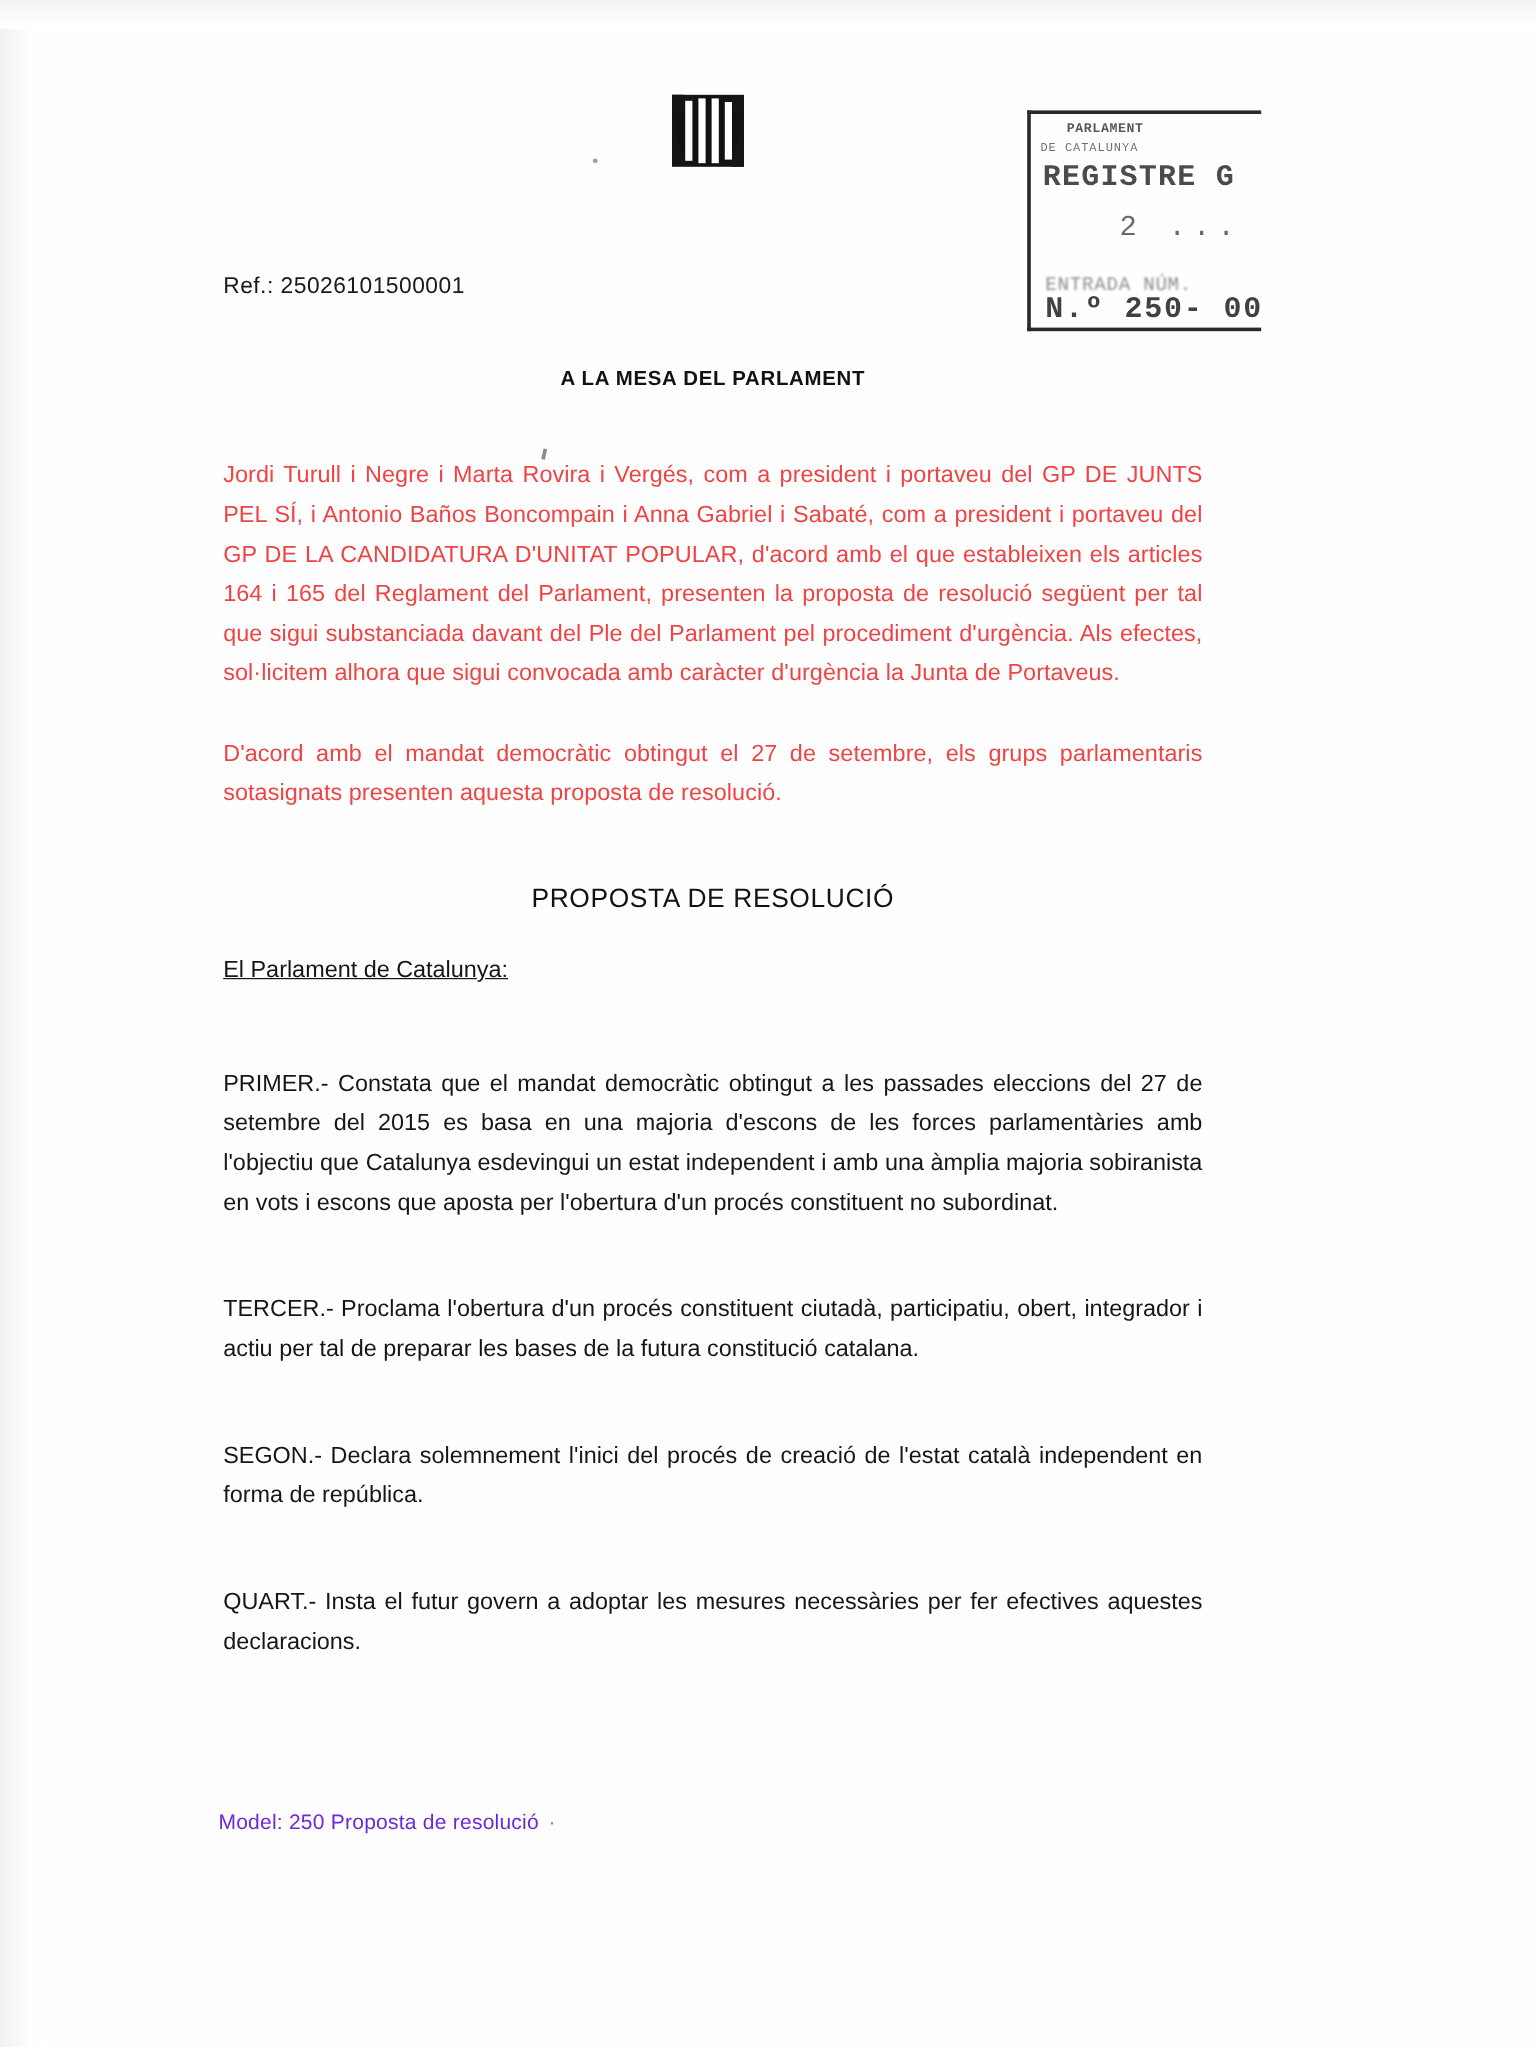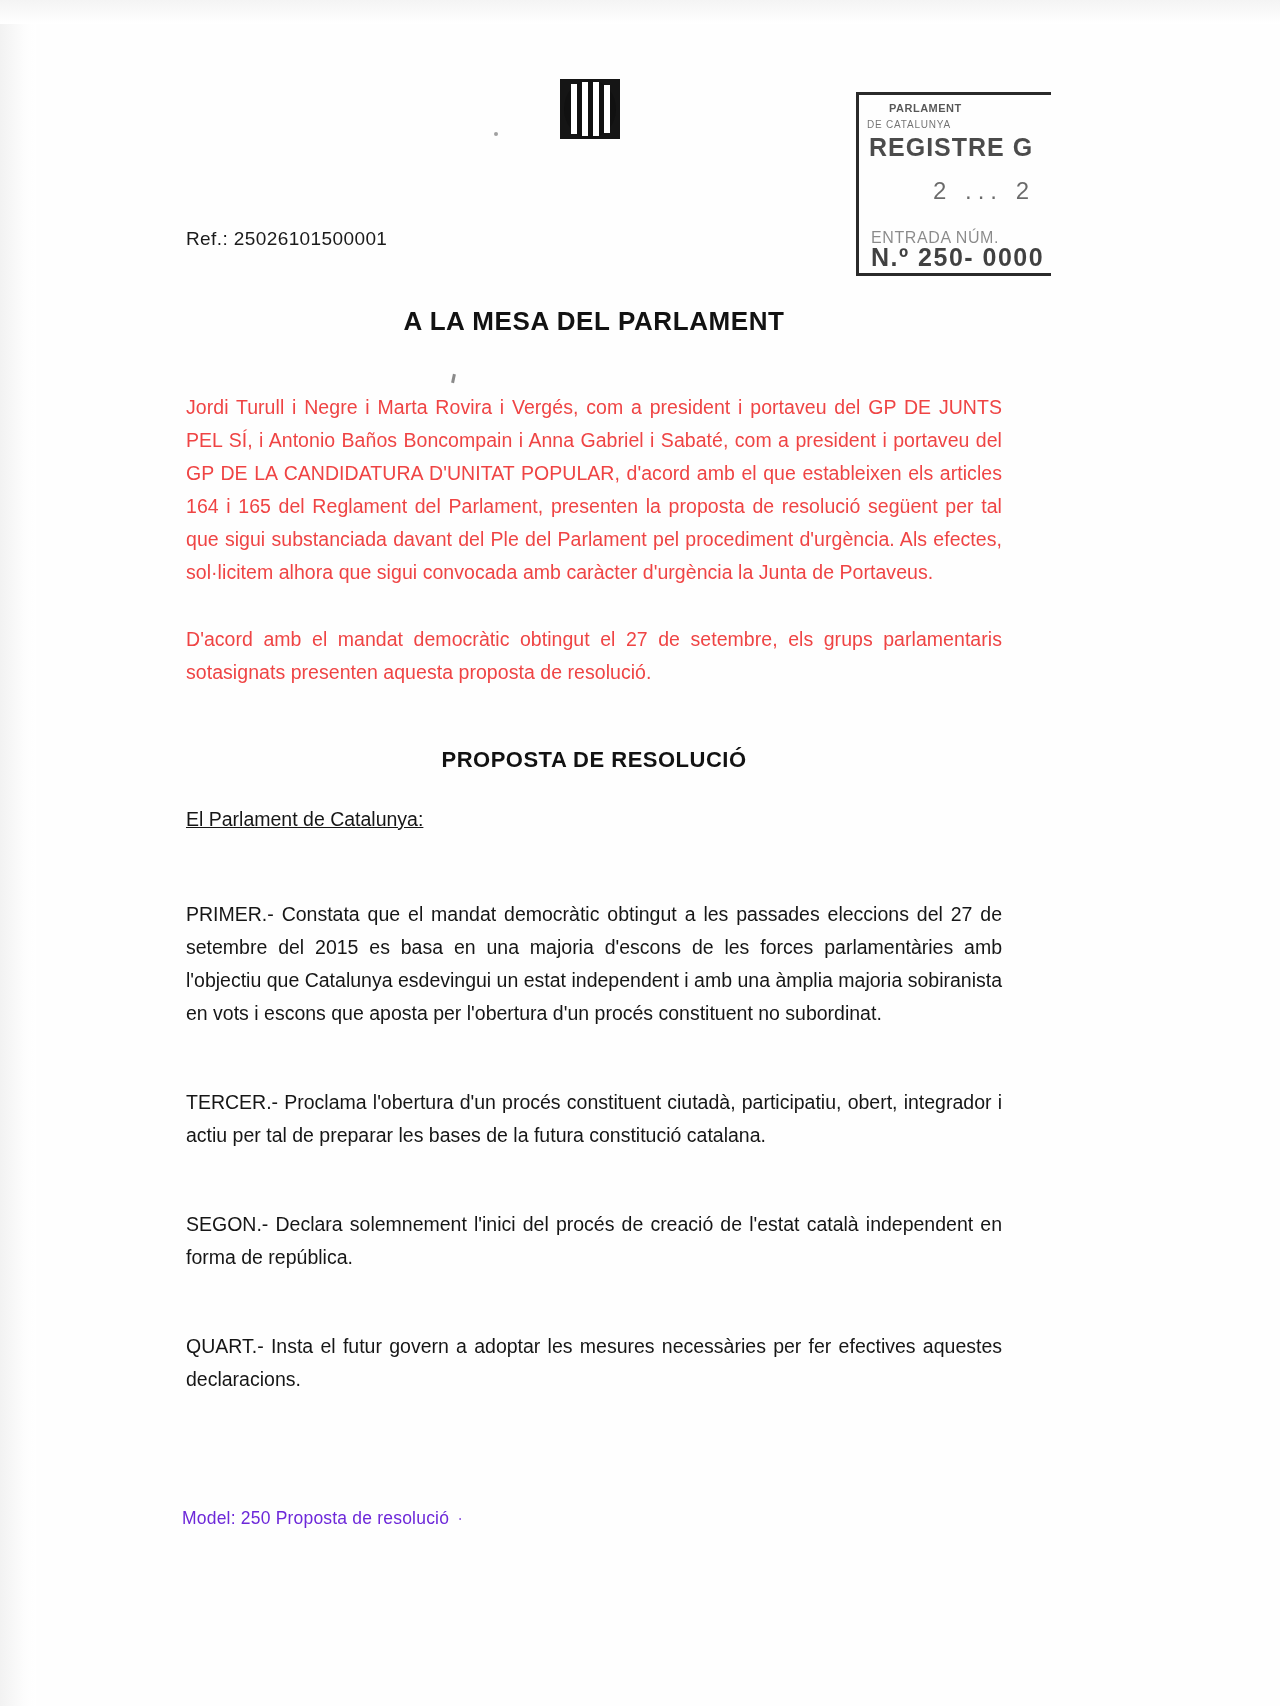--- a/index.html
+++ b/index.html
@@ -65,21 +65,21 @@
 
   
   .stamp {
     position: absolute;
     left: 856px;
     top: 92px;
     width: 195px;
     height: 184px;
     border: 3px solid #1b1b1b;
     border-right: none;
-    font-family: Liberation Sans, sans-serif;
+    font-family: Liberation Mono, monospace;
     color: #1d1d1d;
     overflow: hidden;
     opacity: 0.93;
   }
   .stamp::after {
     
     content: "";
     position: absolute;
     left: -3px; top: 34px;
     width: 3px; height: 16px;
@@ -152,30 +152,30 @@
   }
 
   .doc-body {
     position: absolute;
     left: 186px;
     top: 306px;
     width: 816px;
   }
 
   h1.heading {
-    font-size: 26px;
+    font-size: 17px;
     font-weight: bold;
     text-align: center;
     letter-spacing: 0.6px;
     margin: 0 0 54px 0;
     color: #121212;
   }
   h2.heading-2 {
     font-size: 22px;
-    font-weight: bold;
+    font-weight: normal;
     text-align: center;
     letter-spacing: 0.5px;
     margin: 58px 0 30px 0;
     color: #121212;
   }
 
   p.para {
     font-size: 19.5px;
     line-height: 33px;
     text-align: justify;

